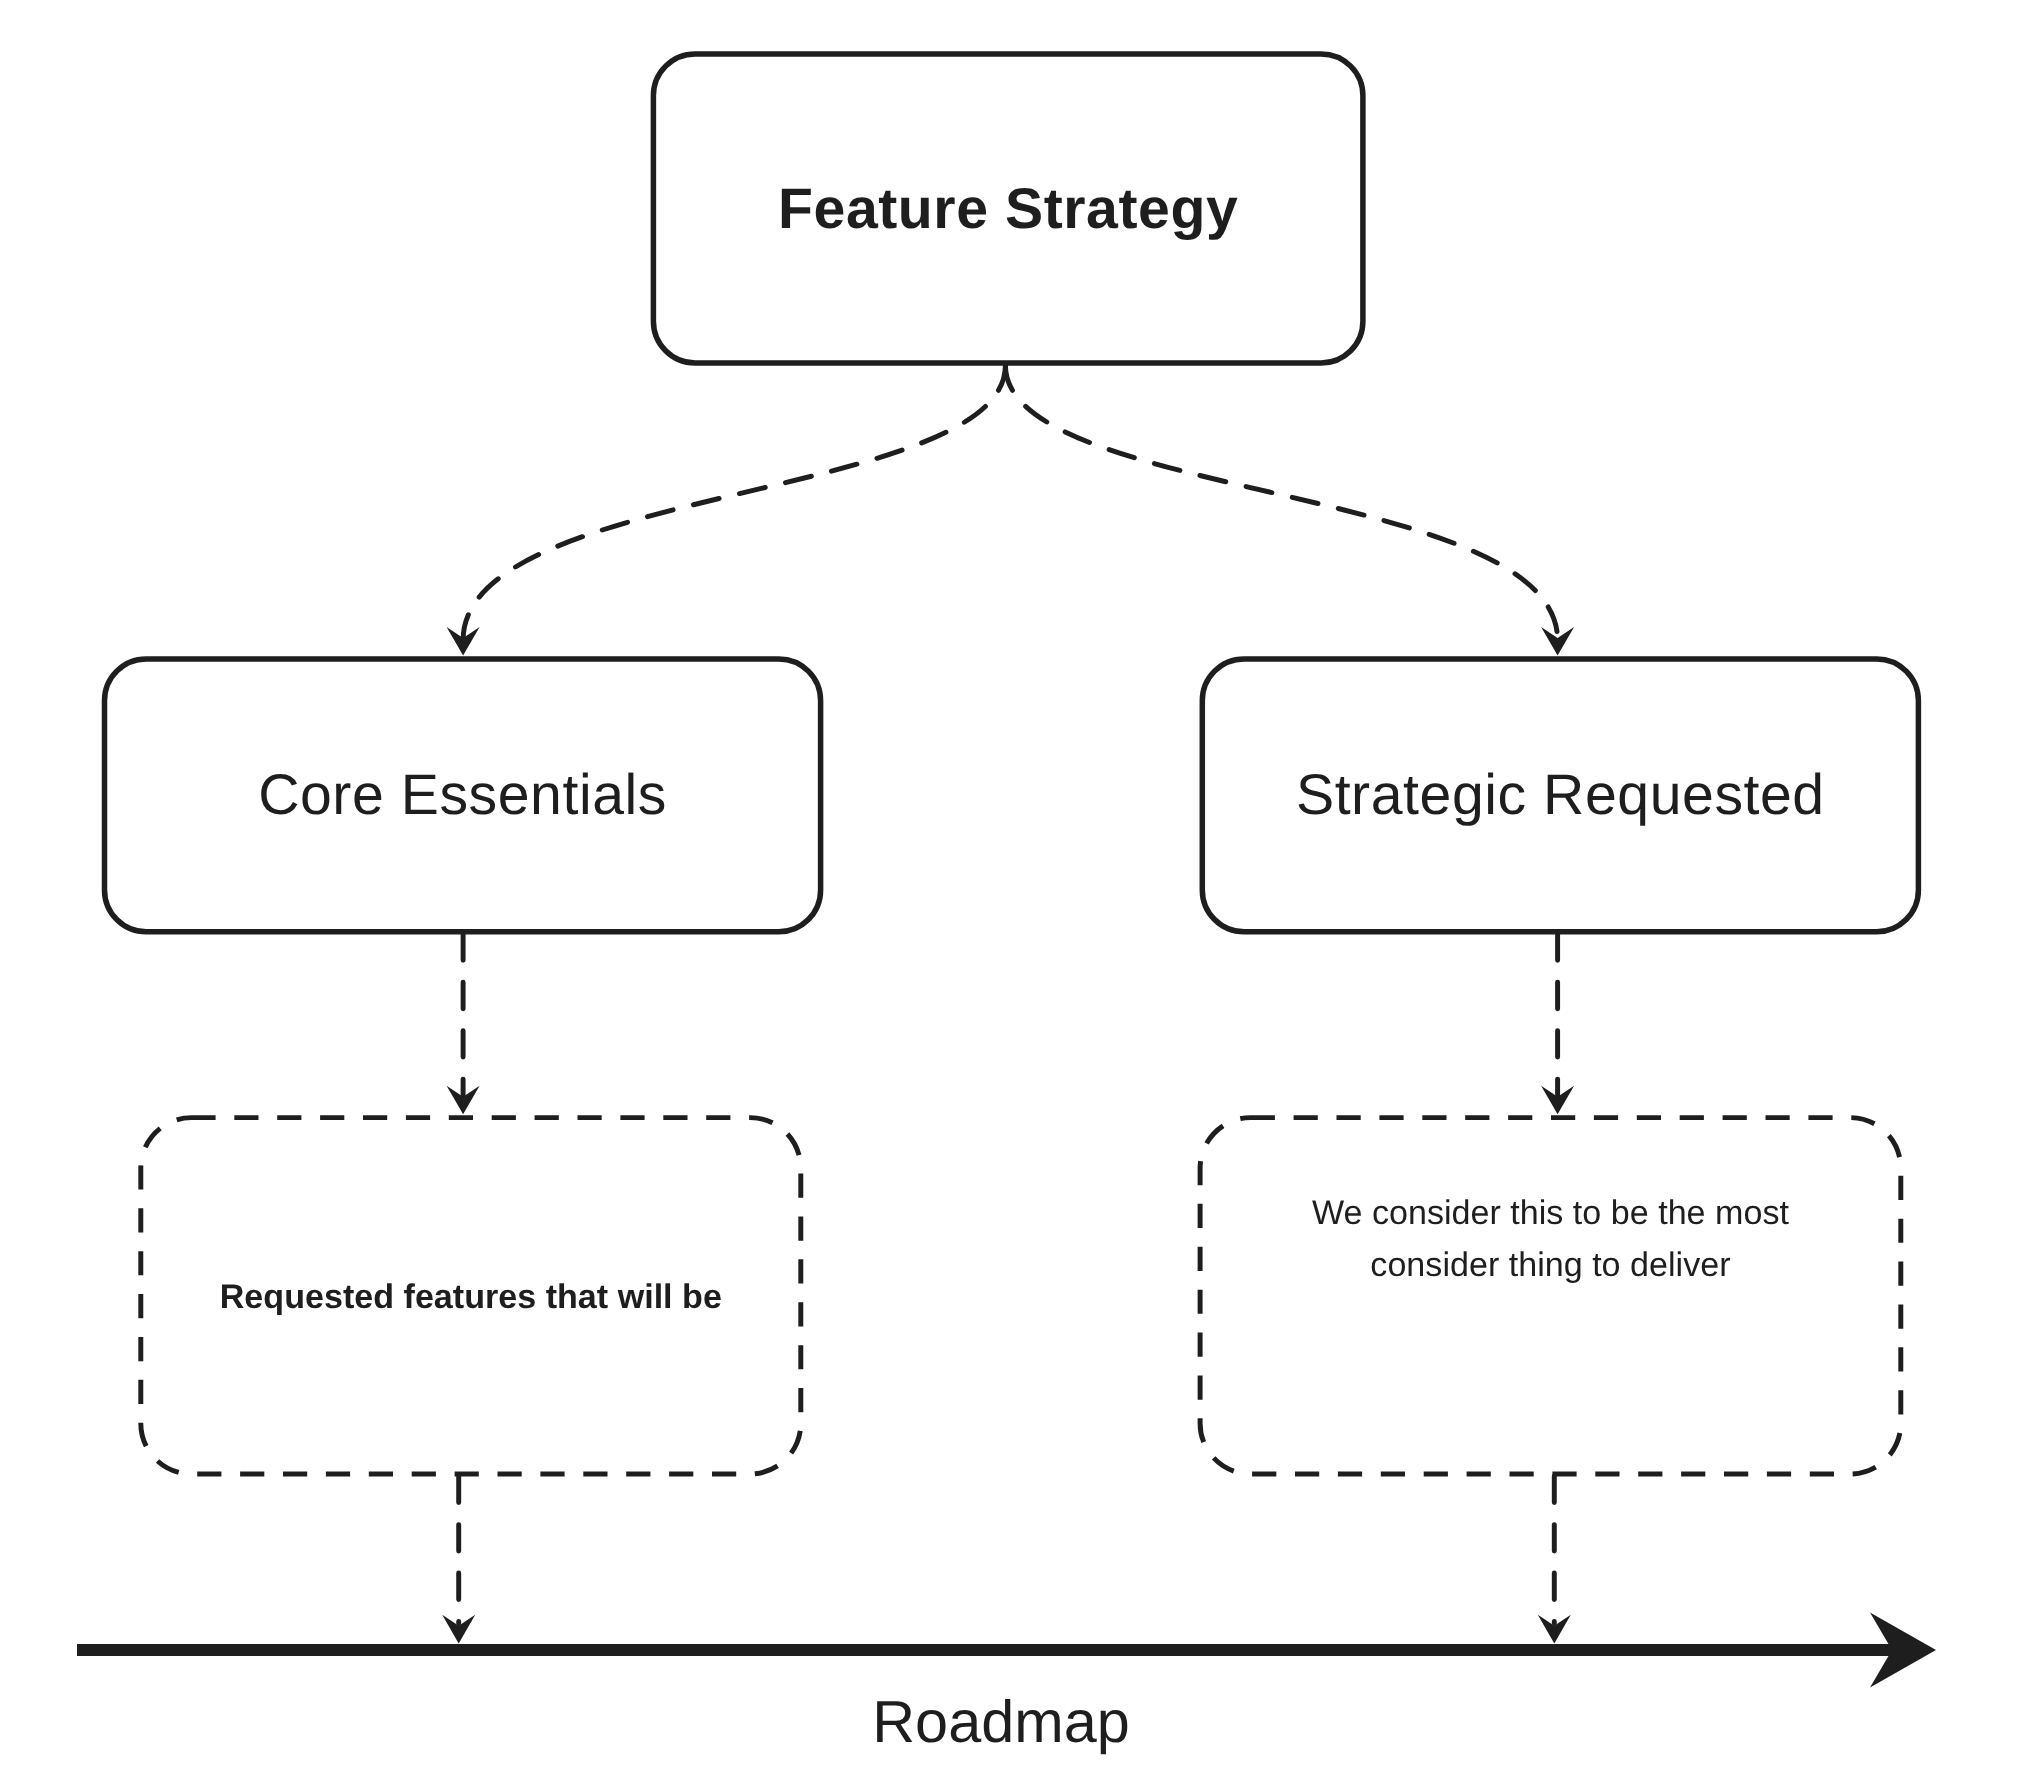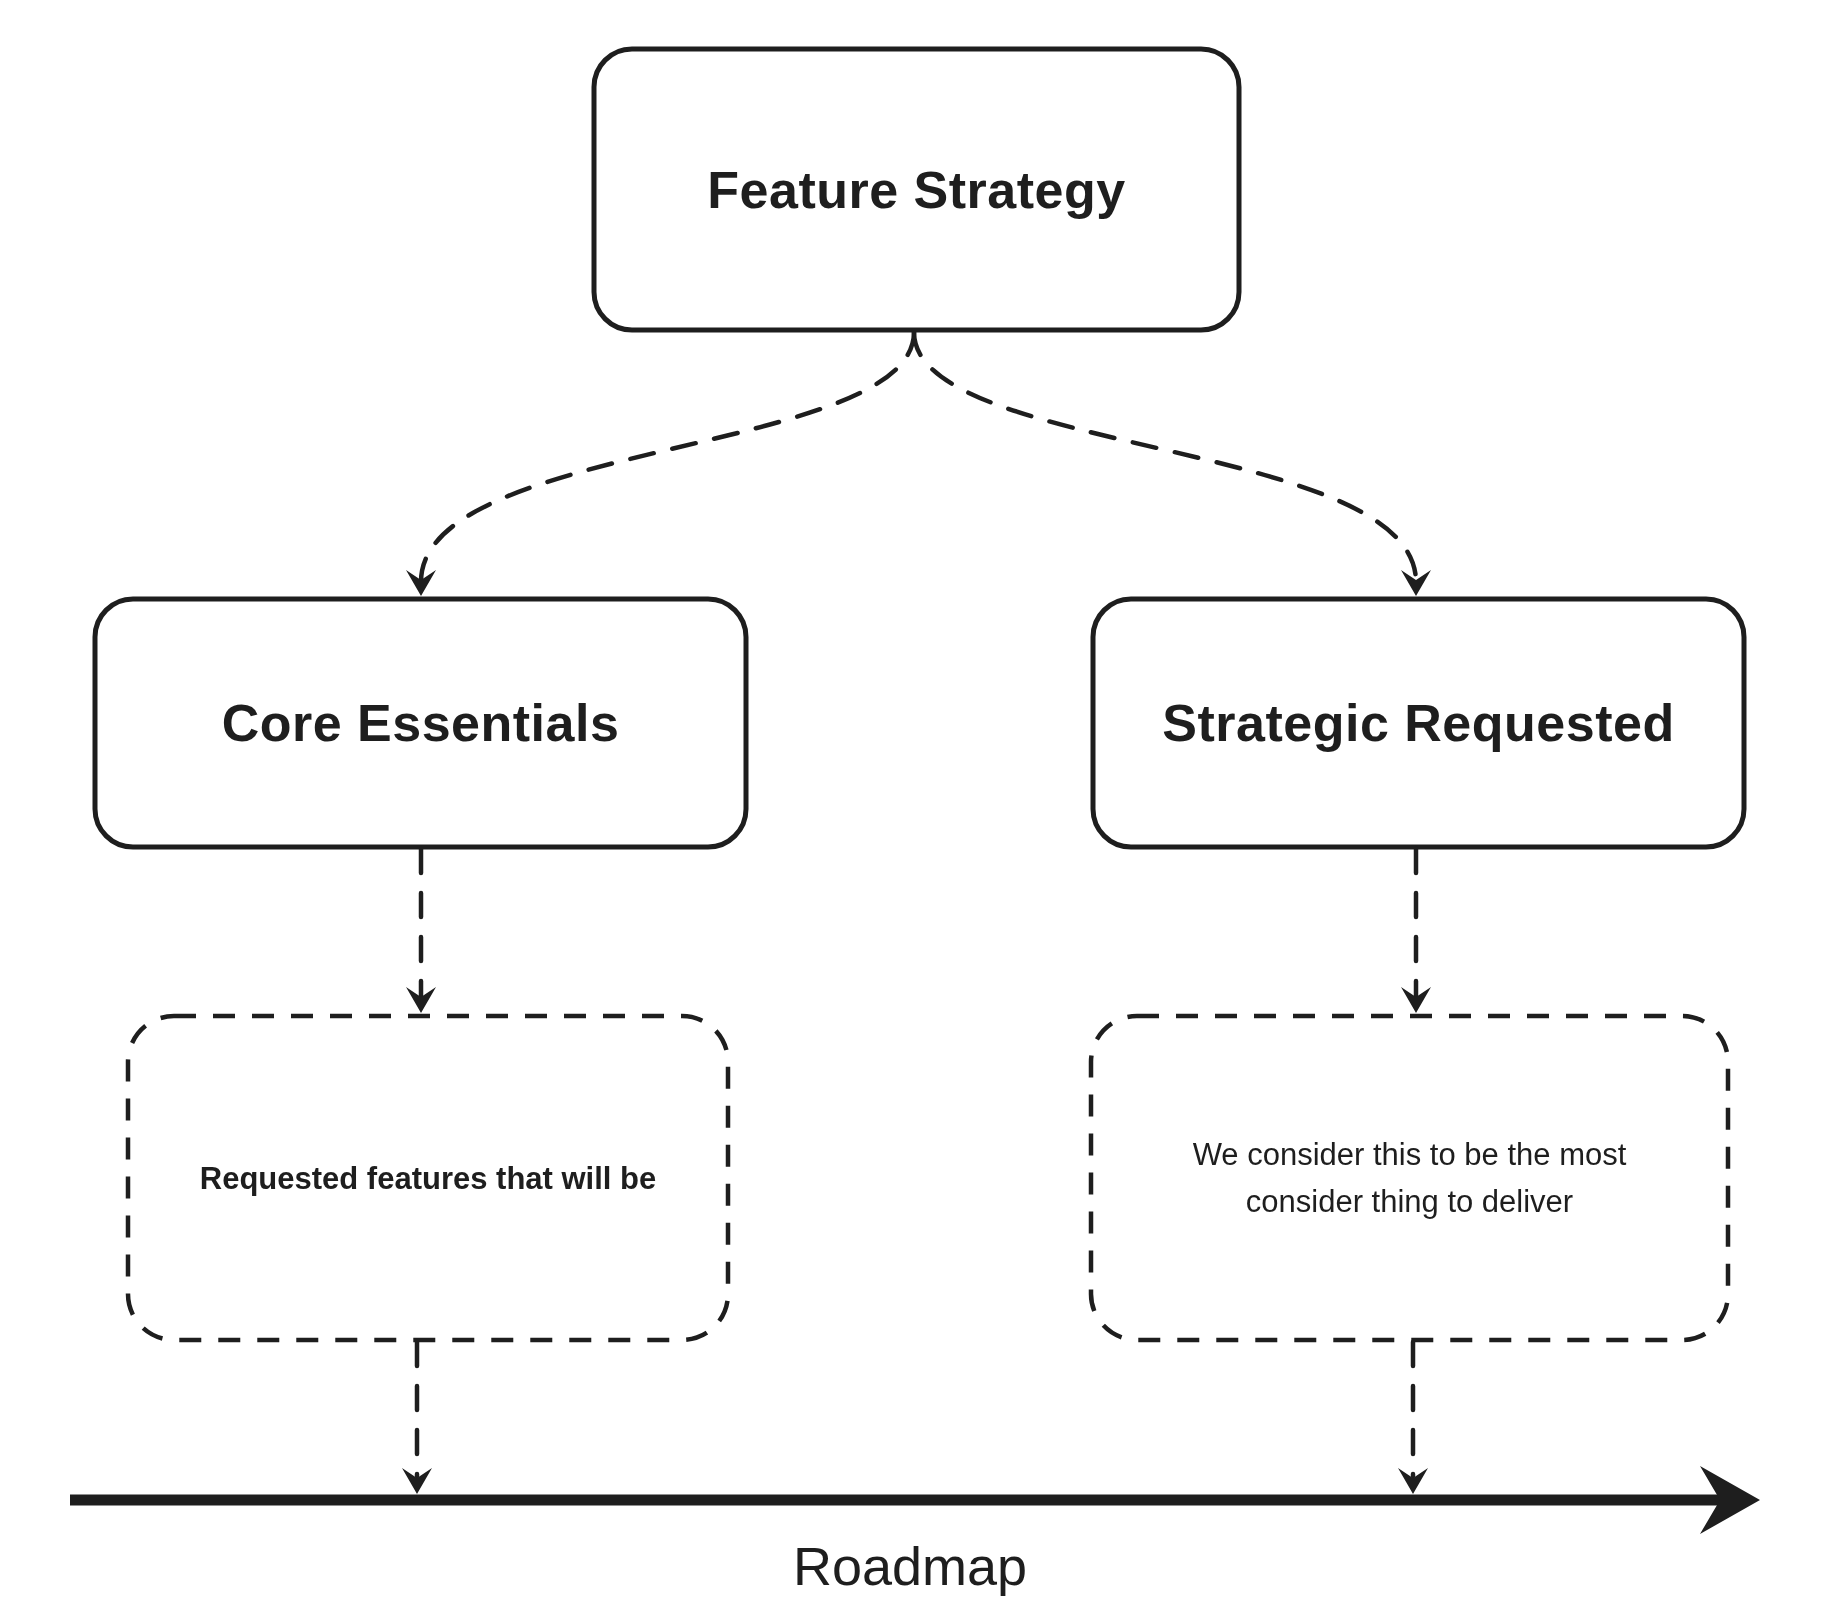--- a/index.html
+++ b/index.html
@@ -26,21 +26,21 @@
   .node-label {
     position: absolute;
     display: flex;
     align-items: center;
     justify-content: center;
     text-align: left;
     color: #1e1e1e;
   }
   .title {
     font-size: 52px;
-    font-weight: 700;
+    font-weight: 400;
     letter-spacing: 0.5px;
     white-space: nowrap;
   }
   .title.bold {
     font-weight: 700;
   }
   .note-text {
     position: absolute;
     display: flex;
     flex-direction: column;
@@ -57,21 +57,21 @@
     font-size: 54px;
     line-height: 48px;
     color: #1e1e1e;
     white-space: nowrap;
   }
   
   #root-label  { left: 594px; top: 49px;  width: 645px; height: 281px; }
   #left-label  { left: 95px;  top: 599px; width: 651px; height: 248px; }
   #right-label { left: 1093px;top: 599px; width: 651px; height: 248px; }
   #left-note   { left: 128px; top: 1016px; width: 600px; height: 324px; font-weight: bold; }
-  #right-note  { left: 1091px;top: 1016px; width: 637px; height: 324px; }
+  #right-note  { left: 1091px;top: 964px; width: 637px; height: 324px; }
   #timeline-label { left: 710px; top: 1542px; width: 400px; }
 </style>
 </head>
 <body>
 
 <div class="canvas">
 
   <svg class="layer" viewBox="0 0 1846 1622">
 
     <path d="M914 332 C914 455, 421 440, 421 582" fill="none" stroke="#1e1e1e" stroke-width="4.5" stroke-dasharray="24 19" stroke-linecap="round"></path>

